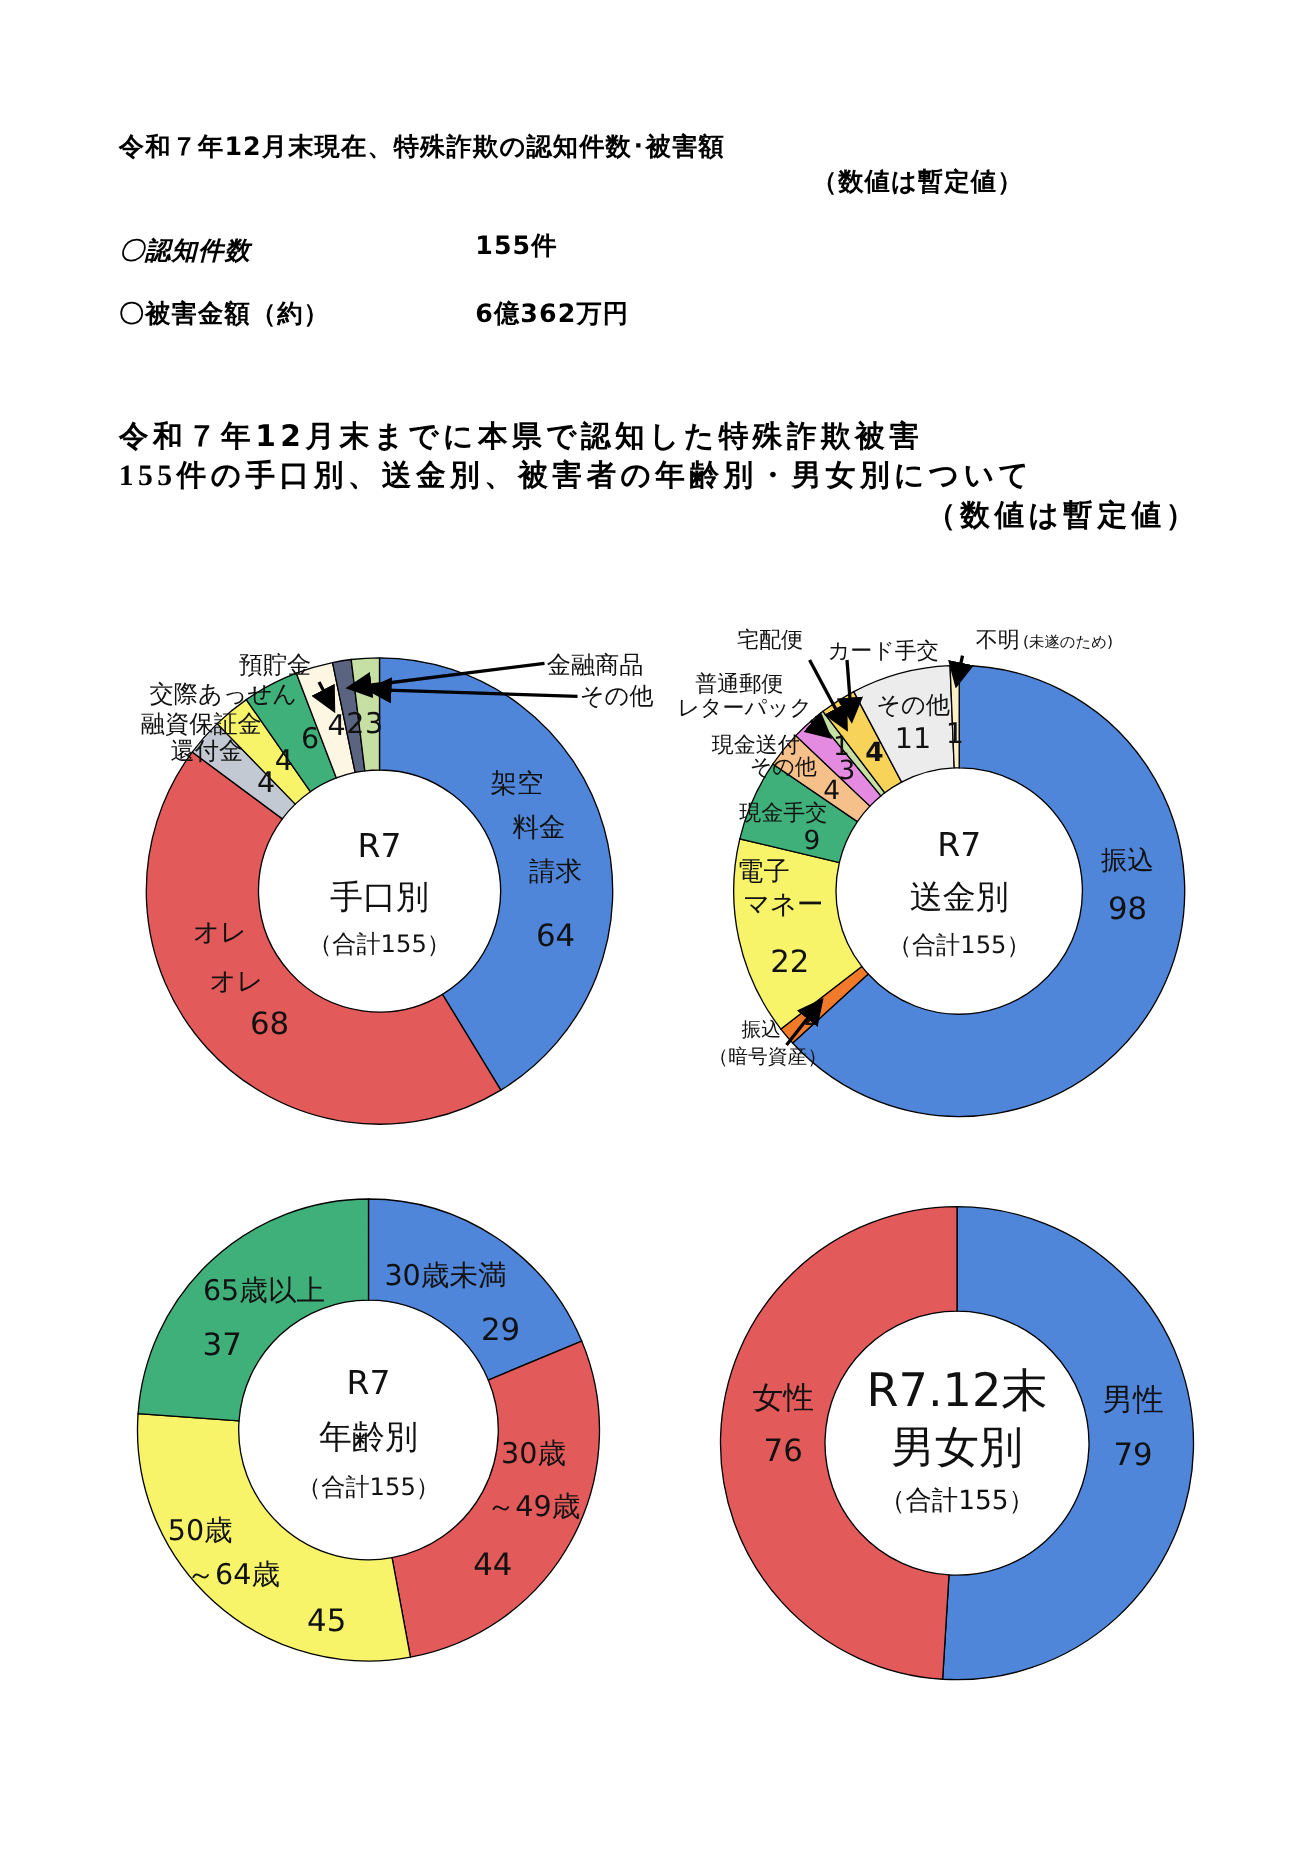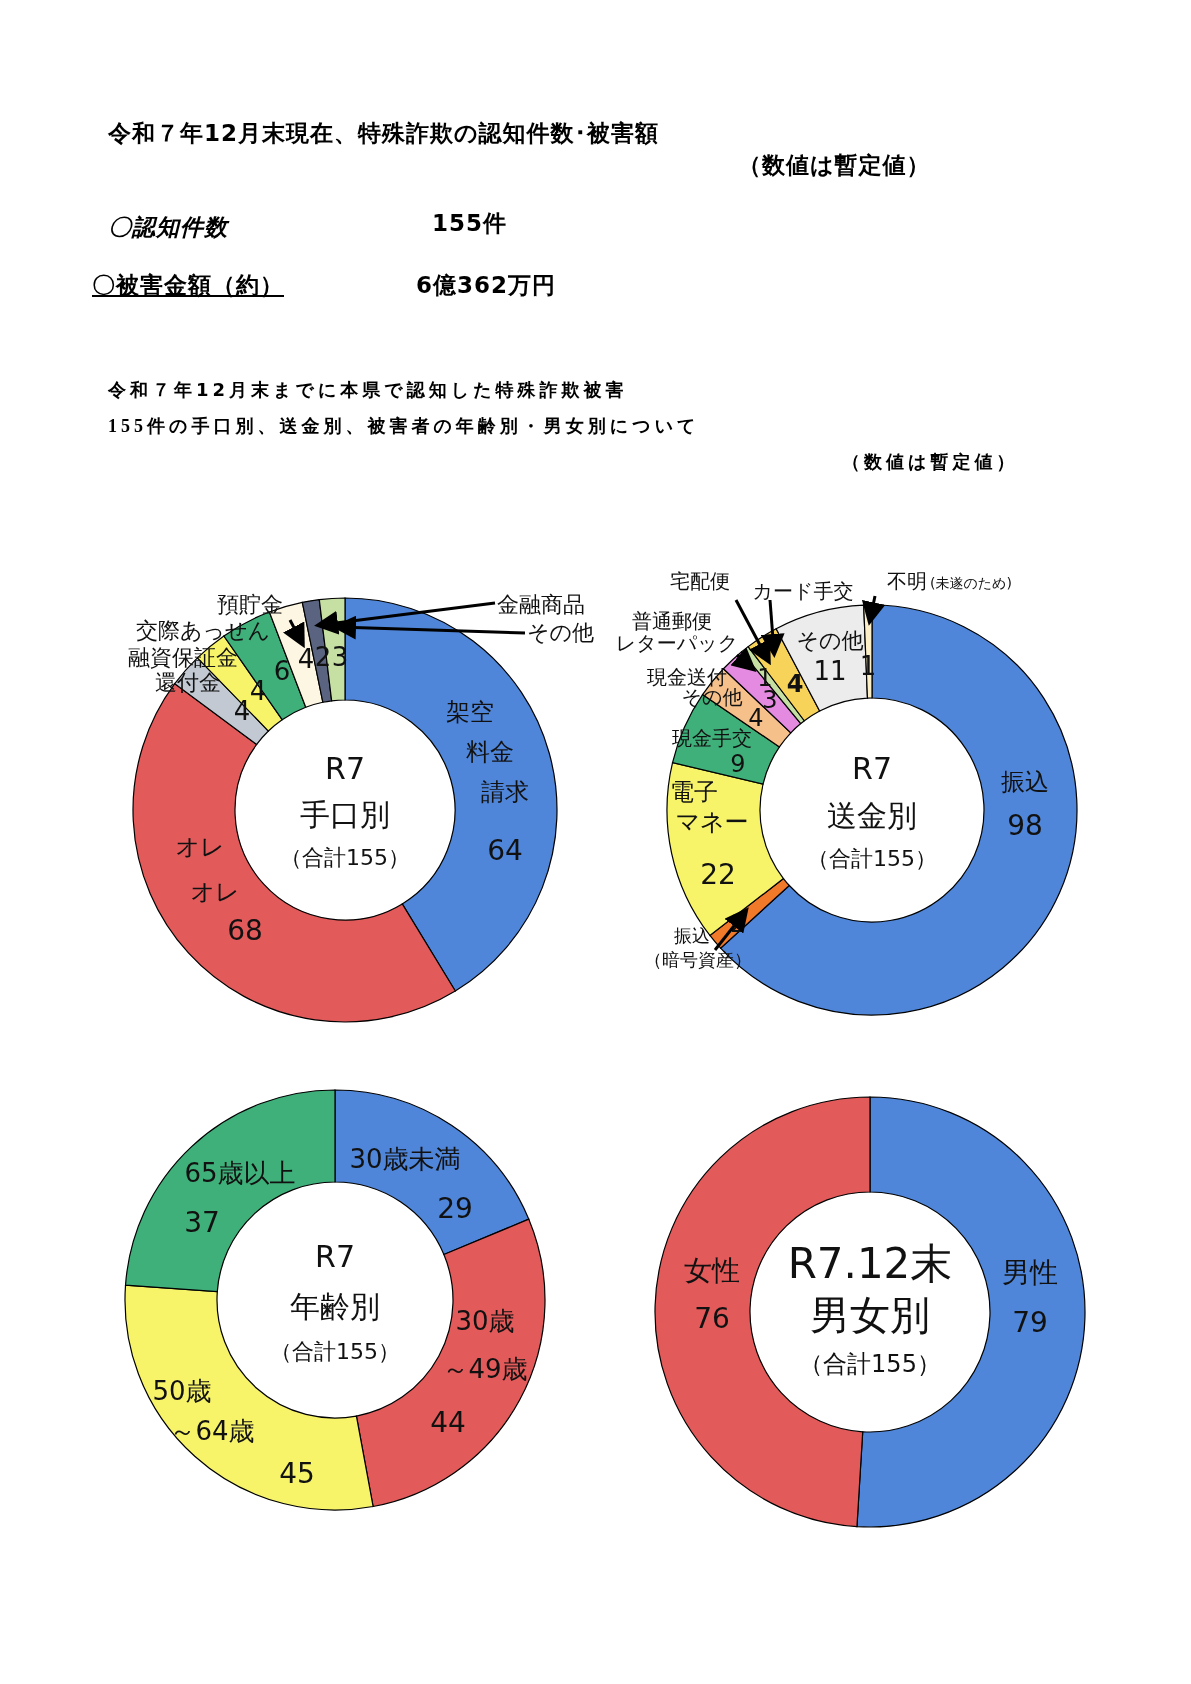--- a/index.html
+++ b/index.html
@@ -1,33 +1,33 @@
 <!DOCTYPE html>
 <html><head>
 <meta charset="utf-8">
 <style>
   html, body { margin:0; padding:0; background:#ffffff; }
   body { width:1191px; height:1684px; position:relative; overflow:hidden;
          font-family:"DejaVu Sans","Liberation Sans",sans-serif; color:#000; }
   .abs { position:absolute; white-space:nowrap; }
   .hdr { font-weight:bold; font-size:23px; letter-spacing:1px; }
-  .hdr2 { font-weight:bold; font-size:18px; letter-spacing:4px; }
+  .hdr2 { font-weight:bold; font-size:27px; letter-spacing:4px; }
   svg.chart { position:absolute; left:0; top:0; }
   .lbl { font-family:"DejaVu Sans","Liberation Sans",sans-serif; fill:#111; }
 </style>
 </head>
 <body>
 
 <div class="abs hdr" style="left:108px;top:118px;">令和７年12月末現在、特殊詐欺の認知件数･被害額</div>
 <div class="abs hdr" style="left:738px;top:150px;">（数値は暫定値）</div>
 
 <div class="abs hdr" style="left:108px;top:212px;font-style:italic;">〇認知件数</div>
 <div class="abs hdr" style="left:432px;top:208px;">155件</div>
-<div class="abs hdr" style="left:92px;top:270px;text-decoration:underline;">〇被害金額（約）</div>
-<div class="abs hdr" style="left:416px;top:270px;text-align:center;">6億362万円</div>
+<div class="abs hdr" style="left:108px;top:270px;">〇被害金額（約）</div>
+<div class="abs hdr" style="left:432px;top:270px;text-align:center;">6億362万円</div>
 
 <div class="abs hdr2" style="left:108px;top:378px;">令和７年12月末までに本県で認知した特殊詐欺被害</div>
 <div class="abs hdr2" style="left:108px;top:414px;font-family:Liberation Serif, serif;">155件の手口別、送金別、被害者の年齢別・男女別について</div>
 <div class="abs hdr2" style="left:842px;top:450px;">（数値は暫定値）</div>
 
 <svg class="chart" width="1191" height="1684" viewBox="0 0 1191 1684" xmlns="http://www.w3.org/2000/svg">
   <defs>
     <marker id="arrowhead" markerWidth="8" markerHeight="8" refX="6" refY="4" orient="auto">
       <path d="M0,0 L8,4 L0,8 Z" fill="#000"></path>
     </marker>

